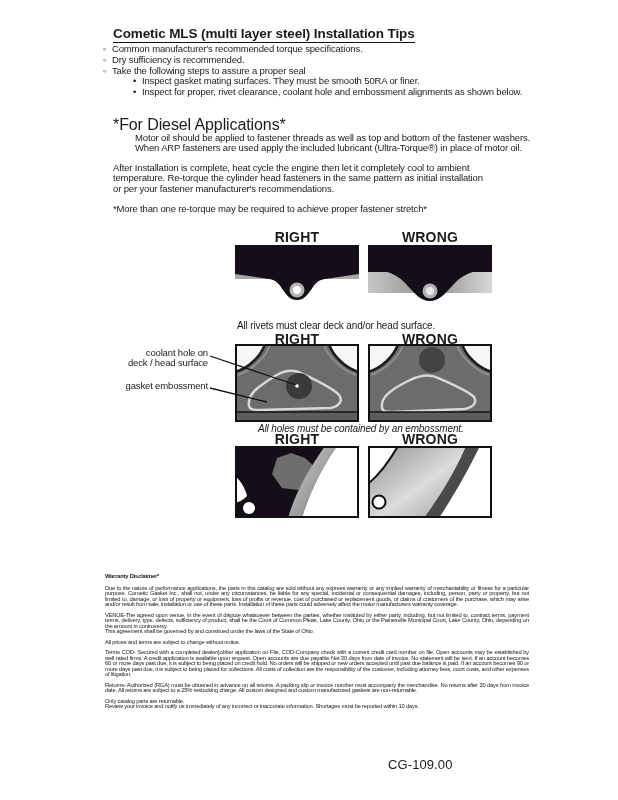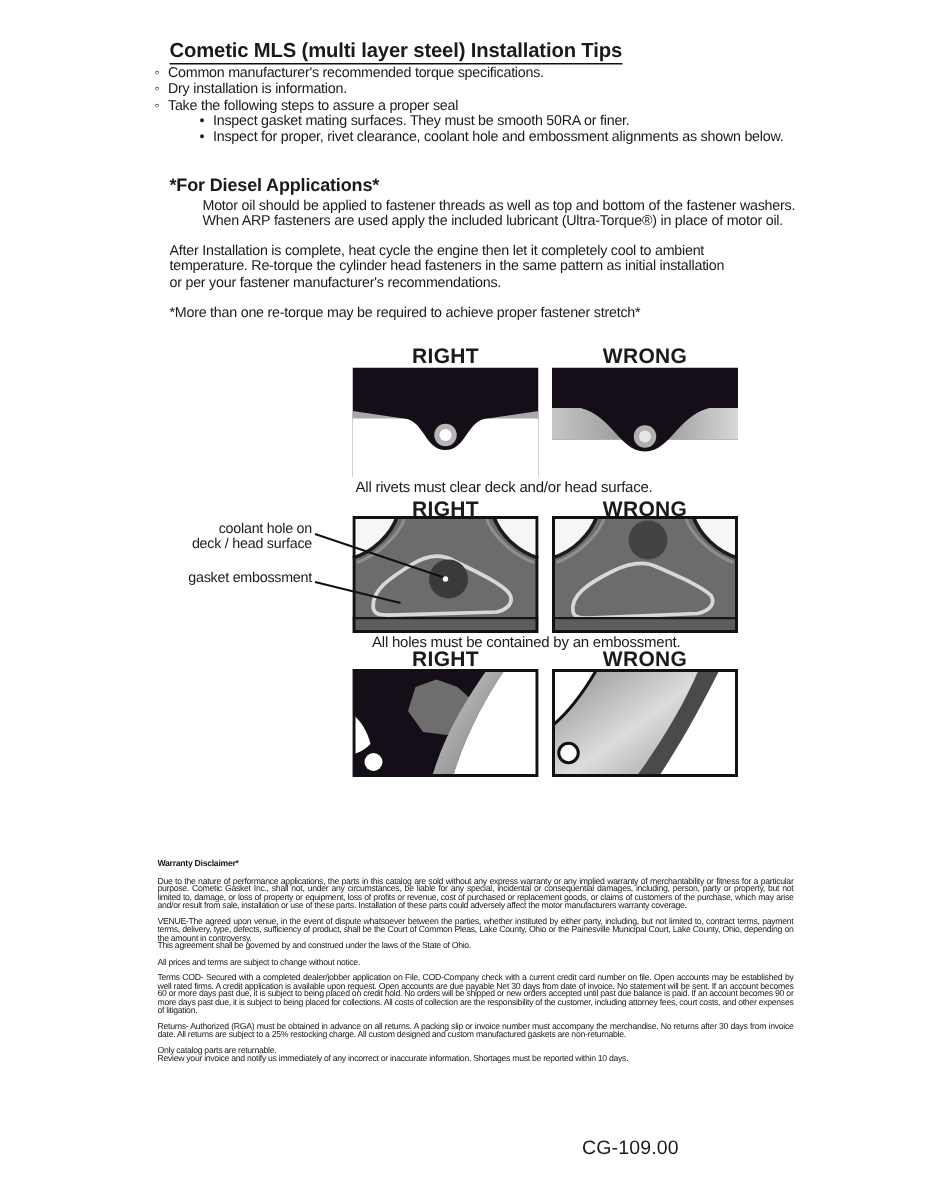--- a/index.html
+++ b/index.html
@@ -12,21 +12,21 @@
   .abs{position:absolute;}
 
   .title{left:113px; top:26px; font-size:13.5px; font-weight:bold; letter-spacing:-0.1px;
          border-bottom:1.6px solid #111; padding-bottom:1px; display:inline-block;}
 
   .tips{left:103px; top:44px; font-size:9.5px; letter-spacing:-0.15px;}
   .tips .row{line-height:10.8px; white-space:nowrap;}
   .tips .row.sub{margin-left:30px;}
   .tips .marker{display:inline-block; width:9px;}
 
-  .h2{left:113px; top:116px; font-size:12px; font-weight:bold; letter-spacing:-0.1px;}
+  .h2{left:113px; top:116px; font-size:16px; font-weight:normal; letter-spacing:-0.1px;}
   .para{left:113px; font-size:9.5px; line-height:10.3px; letter-spacing:-0.15px;
         white-space:pre-line; width:450px;}
   .p1{top:133px;margin-left:22px;} .p2{top:163px;} .p3{top:204px;}
 
   .figures{left:100px; top:228px; width:430px; height:330px;}
   .fig-label{width:124px; text-align:center; font-size:14px; font-weight:bold; letter-spacing:0.2px;}
   .panel{display:block;}
   .caption{font-size:10px; letter-spacing:-0.15px; white-space:pre-line; line-height:11px;}
   .callout{font-size:9.5px; letter-spacing:-0.15px; line-height:10px; text-align:right;
            width:108px; white-space:pre-line;}
@@ -50,21 +50,21 @@
 </style>
 </head>
 <body>
 
 <div class="page">
 
   <div class="abs title">Cometic MLS (multi layer steel) Installation Tips</div>
 
   <div class="abs tips">
     <div class="row"><span class="marker">◦</span><span>Common manufacturer's recommended torque specifications.</span></div>
-    <div class="row"><span class="marker">◦</span><span>Dry installation is information.</span></div>
+    <div class="row"><span class="marker">◦</span><span>Dry sufficiency is recommended.</span></div>
     <div class="row"><span class="marker">◦</span><span>Take the following steps to assure a proper seal</span></div>
     <div class="row sub"><span class="marker">•</span><span>Inspect gasket mating surfaces.  They must be smooth 50RA or finer.</span></div>
     <div class="row sub"><span class="marker">•</span><span>Inspect for proper, rivet clearance, coolant hole and embossment alignments as shown below.</span></div>
   </div>
 
   <div class="abs h2">*For Diesel Applications*</div>
   <div class="abs para p1">Motor oil should be applied to fastener threads as well as top and bottom of the fastener washers.
 When ARP fasteners are used apply the included lubricant (Ultra-Torque®) in place of motor oil.</div>
   <div class="abs para p2">After Installation is complete, heat cycle the engine then let it completely cool to ambient
 temperature. Re-torque the cylinder head fasteners in the same pattern as initial installation
@@ -133,21 +133,21 @@
       <path d="M35,1 C31,13 17,26 3,31" class="s-rim"></path>
       <path d="M124,0 L94,0 C98,12 110,24 124,28 Z" fill="#f6f6f6"></path>
       <path d="M94,0 C98,12 110,24 124,28" class="s-dark"></path>
       <path d="M89,1 C93,13 107,26 121,31" class="s-rim"></path>
       <path d="M14,64 C12,53 24,45 40,37 C52,31 62,30 70,34 C86,41 100,47 106,53 C109,58 106,63 97,65 L24,68 C17,68 15,67 14,64 Z" class="s-emboss"></path>
       <rect x="0" y="68" width="124" height="10" fill="#5d5d5d"></rect>
       <line x1="0" y1="68" x2="124" y2="68" stroke="#161616" stroke-width="1.5"></line>
       <rect x="1" y="1" width="122" height="76" class="s-border"></rect>
     </svg>
 
-    <div class="abs caption" style="left:148px; top:195px;">All holes must be contained by an embossment.</div>
+    <div class="abs caption" style="left:158px; top:195px;font-style:italic;">All holes must be contained by an embossment.</div>
 
     <div class="abs fig-label" style="left:135px; top:203px;">RIGHT</div>
     <div class="abs fig-label" style="left:268px; top:203px;">WRONG</div>
 
     <svg class="abs panel" style="left:135px; top:218px;" width="124" height="72" viewBox="0 0 124 72">
       <defs>
         <linearGradient id="g3r" x1="0" y1="0" x2="1" y2="1">
           <stop offset="0" stop-color="#cfcfcf"></stop>
             <stop offset="1" stop-color="#787878"></stop>
         </linearGradient>

